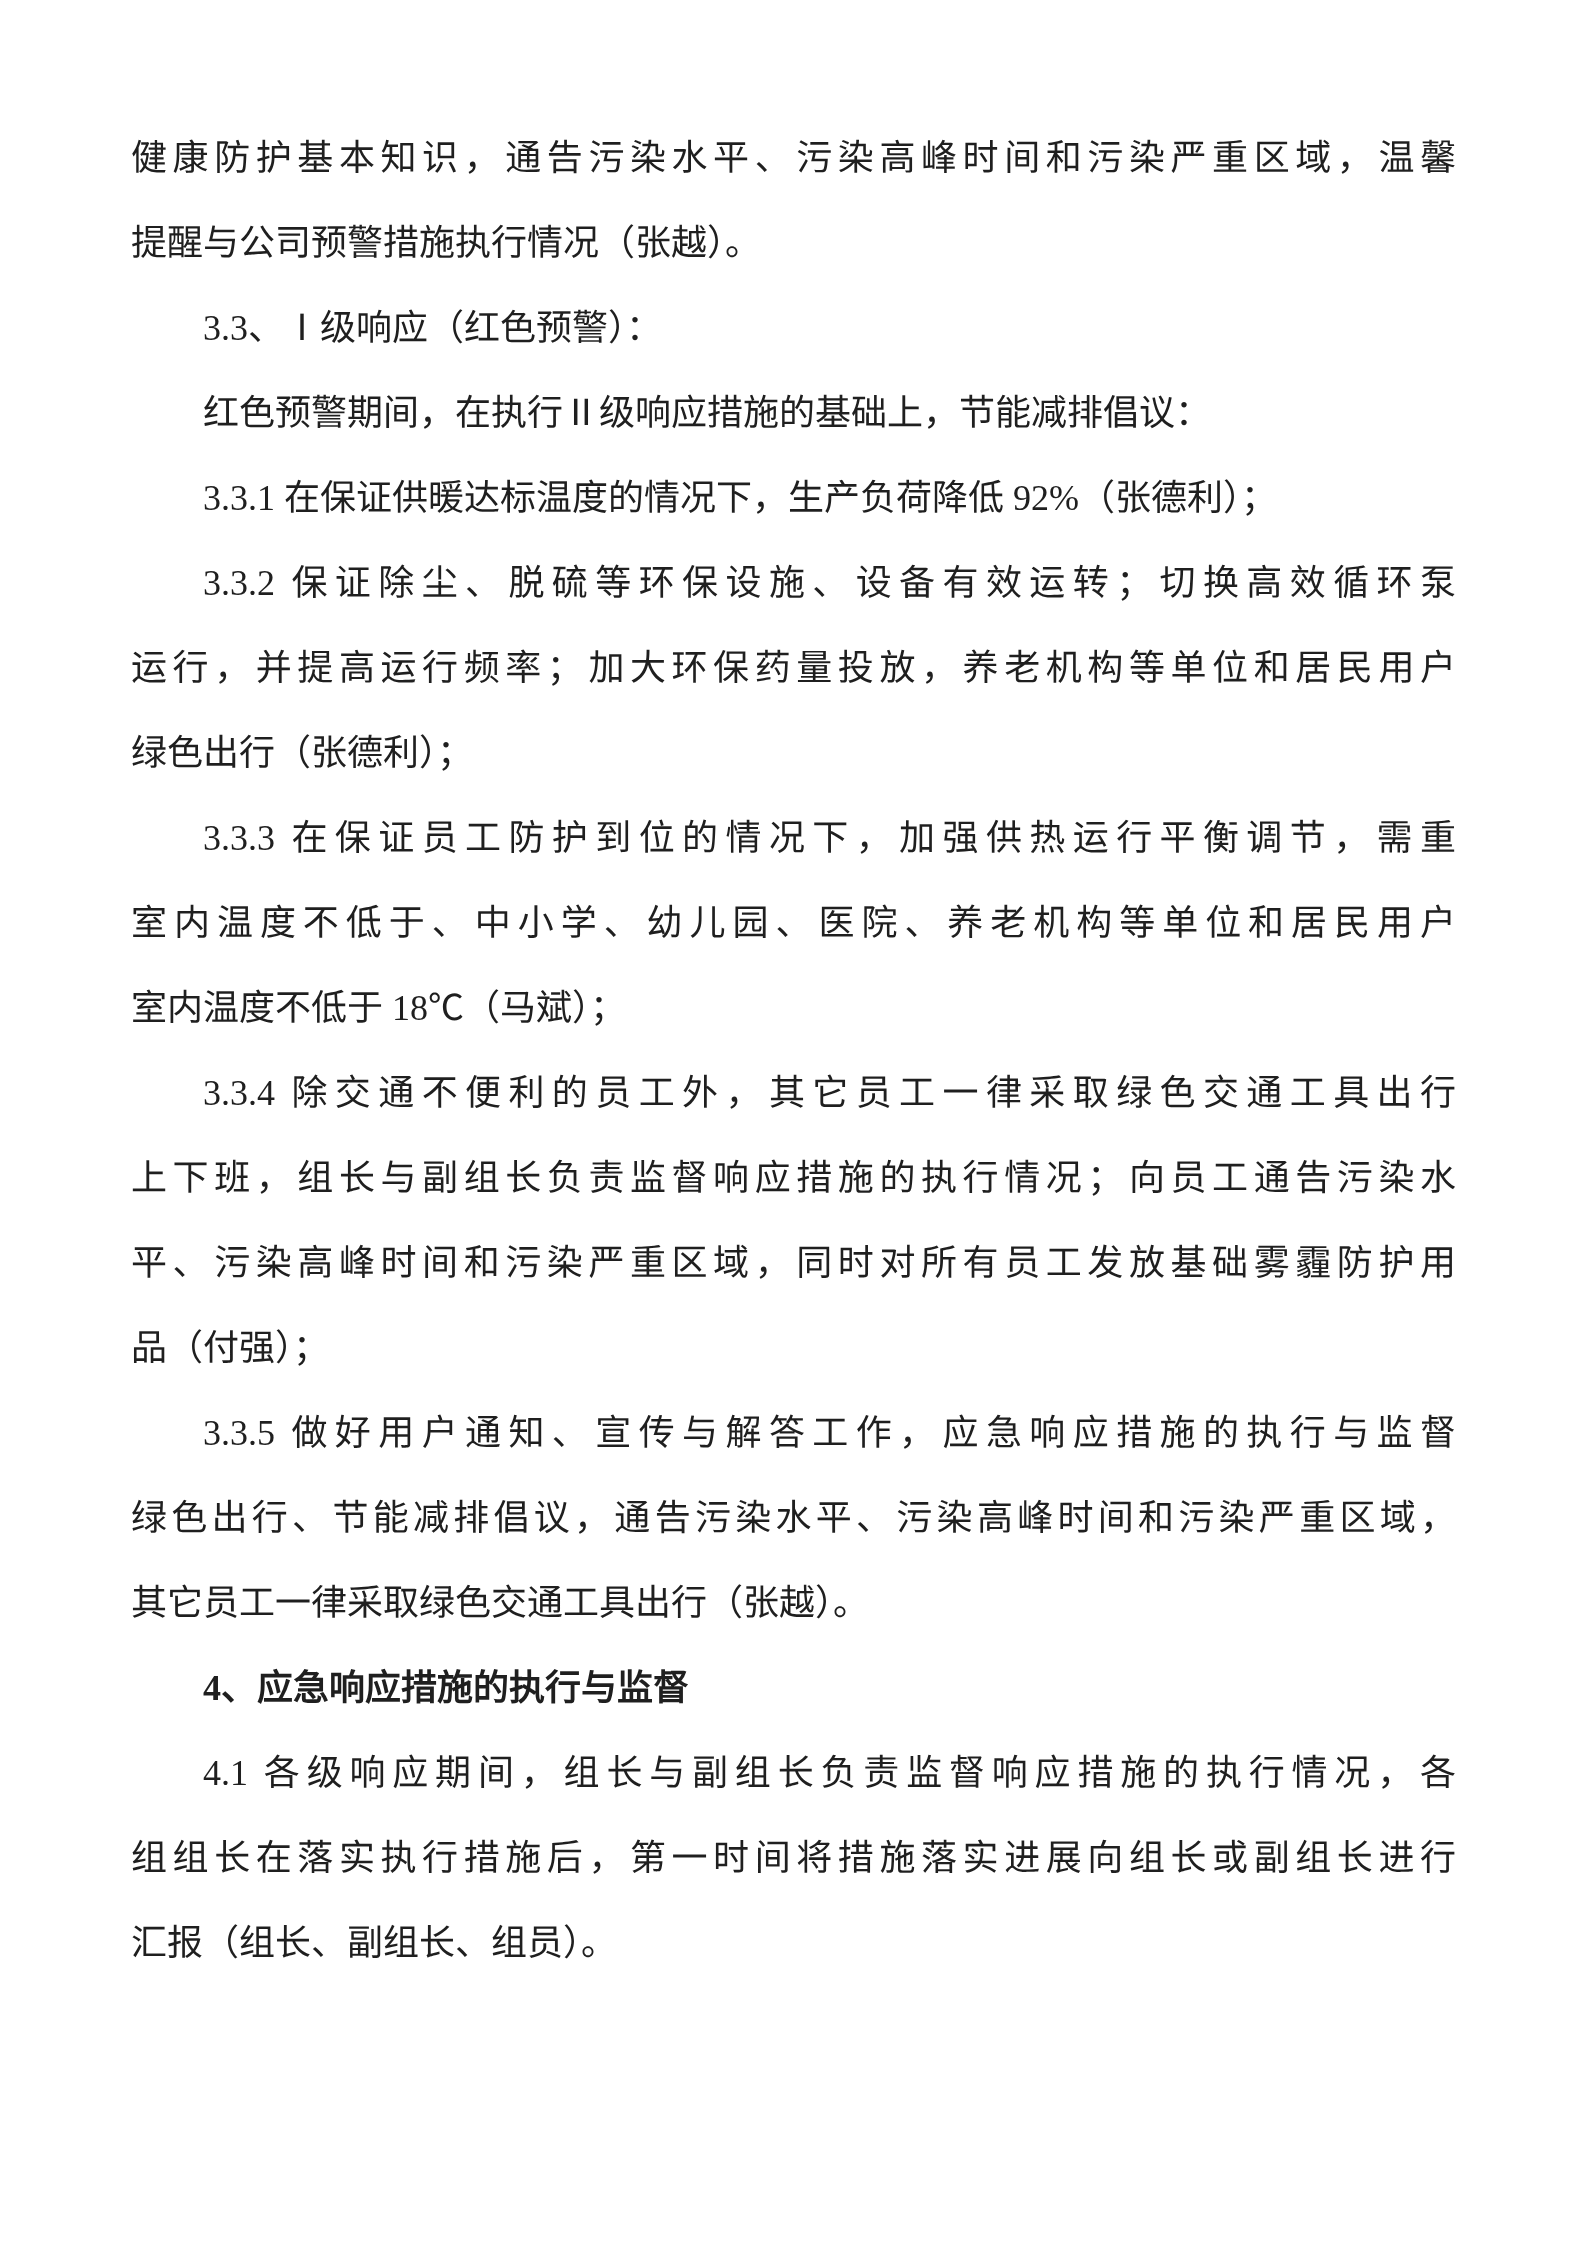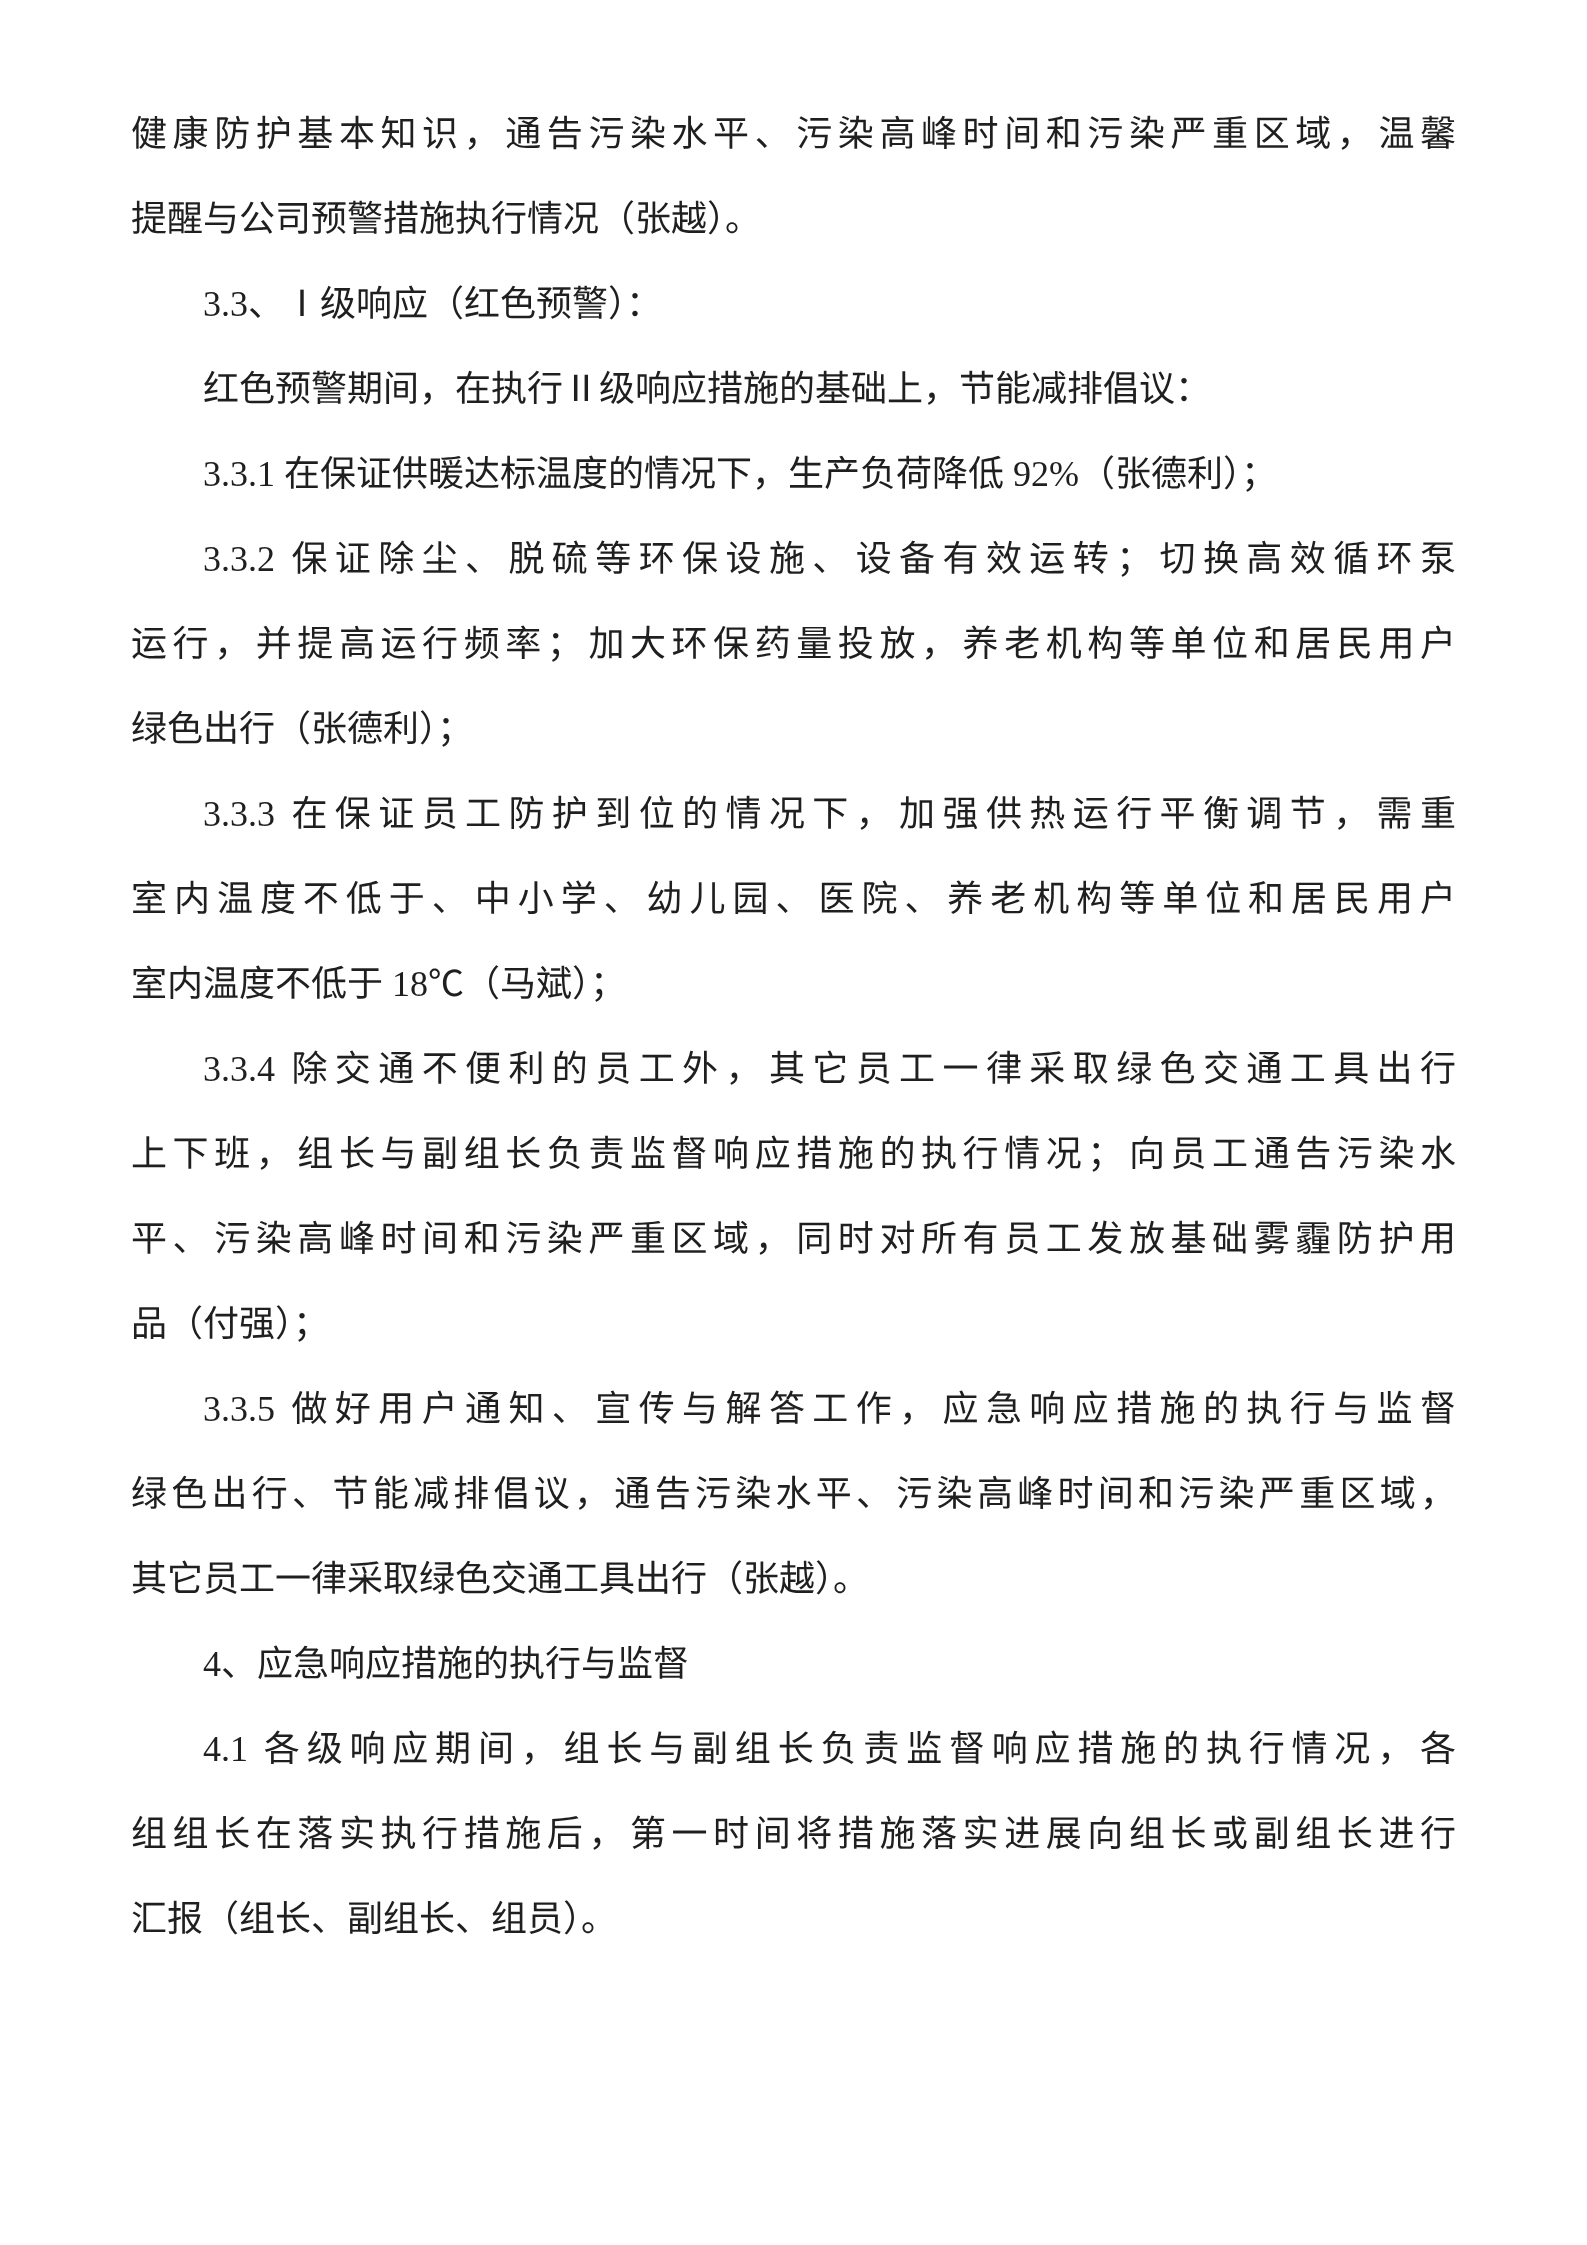--- a/index.html
+++ b/index.html
@@ -7,36 +7,36 @@
     padding: 0;
     background: #ffffff;
   }
   .page {
     position: relative;
     width: 1587px;
     height: 2245px;
     margin: 0 auto;
     background: #ffffff;
     box-sizing: border-box;
-    padding: 92px 131px 0 131px;
+    padding: 116px 131px 0 131px;
     overflow: hidden;
   }
   .doc-body {
     width: 1325px;
     font-family: "Liberation Serif", serif;
     font-size: 36px;
     color: #1f1f1f;
     font-weight: 400;
   }
   .para {
     margin: 0;
     padding: 0;
   }
   .para.bold .line {
-    font-weight: 400;
+    font-weight: 700;
   }
   .line {
     display: block;
     line-height: 85px;
     height: 85px;
     text-align: justify;
     text-align-last: justify;
     overflow: hidden;
   }
   .line.last {

